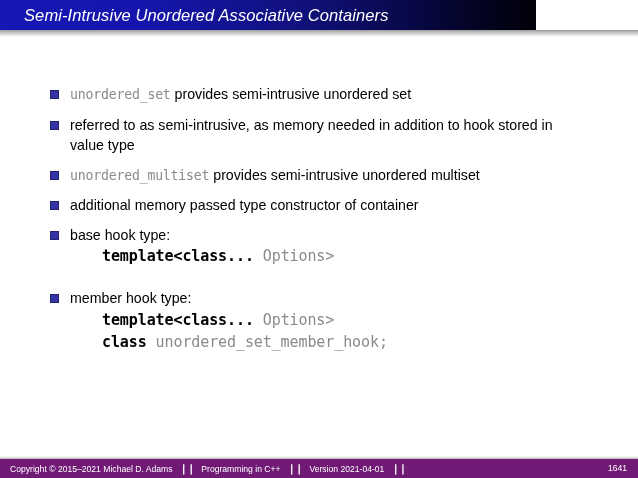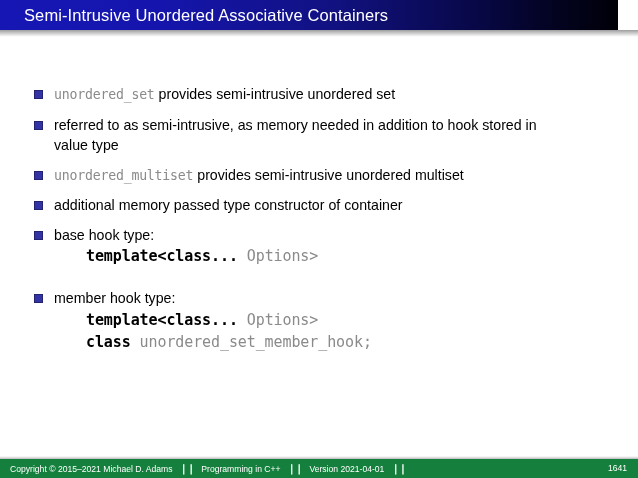--- a/index.html
+++ b/index.html
@@ -12,23 +12,24 @@
     height: 478px;
     overflow: hidden;
     font-family: "Liberation Sans", sans-serif;
     position: relative;
   }
 
   
   #slide-header {
     position: absolute;
     left: 0; top: 0;
-    width: 618px;
+    width: 536px;
     height: 30px;
     background: linear-gradient(to right, #1616b4 0%, #1515ad 26%, #11117f 55%, #08084a 76%, #030320 90%, #000008 100%);
+    font-style: italic;
   }
   #slide-title {
     position: absolute;
     left: 24px;
     top: 0;
     height: 30px;
     line-height: 30px;
     color: #ffffff;
     font-size: 16.5px;
     font-weight: normal;
@@ -39,21 +40,21 @@
     position: absolute;
     left: 0; top: 30px;
     width: 638px;
     height: 7px;
     background: linear-gradient(to bottom, #9d9d9d 0%, #c2c2c2 35%, #e2e2e2 68%, #f7f7f7 88%, #ffffff 100%);
   }
 
   
   #slide-body {
     position: absolute;
-    left: 0;
+    left: 16px;
     top: 84px;
     width: 582px;
   }
   .bullet-row {
     position: relative;
     padding-left: 54px;
     padding-right: 34px;
     margin-bottom: 9px;
   }
   .bullet-marker {
@@ -110,21 +111,21 @@
     width: 638px;
     height: 3px;
     background: linear-gradient(to bottom, #ffffff 0%, #dcdcdc 55%, #b9b9bf 100%);
   }
   #slide-footer {
     position: absolute;
     left: 0;
     top: 459px;
     width: 638px;
     height: 19px;
-    background: #15803d;
+    background: #701a75;
   }
   #footer-left {
     position: absolute;
     left: 10px;
     top: 0;
     height: 19px;
     line-height: 19px;
     color: #ffffff;
     font-size: 8.6px;
     white-space: nowrap;

